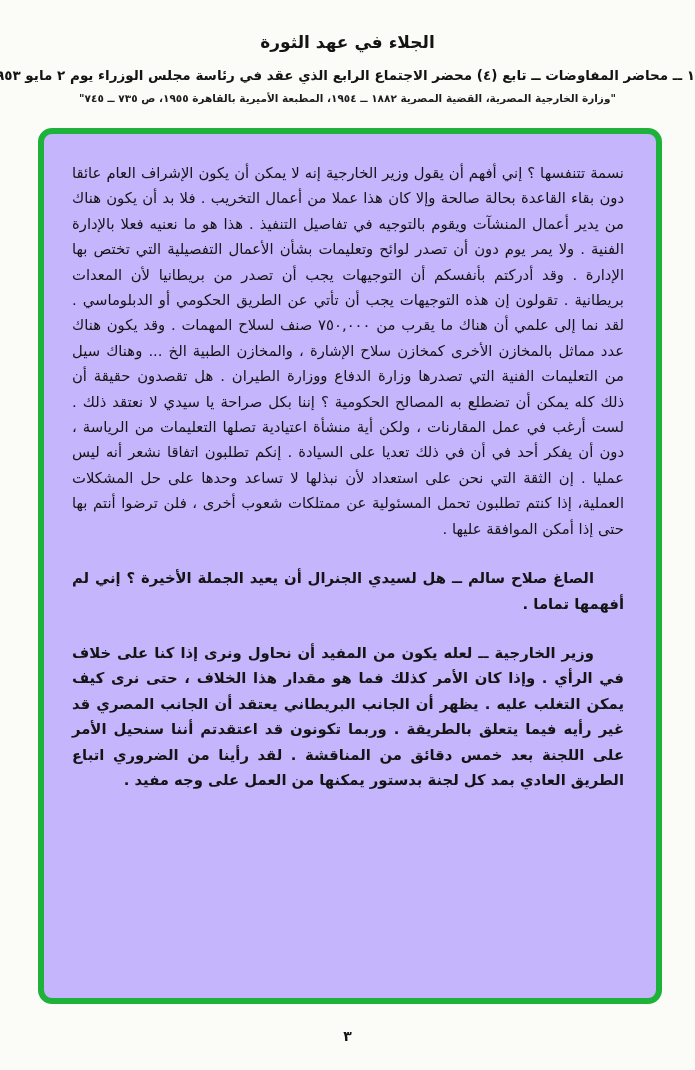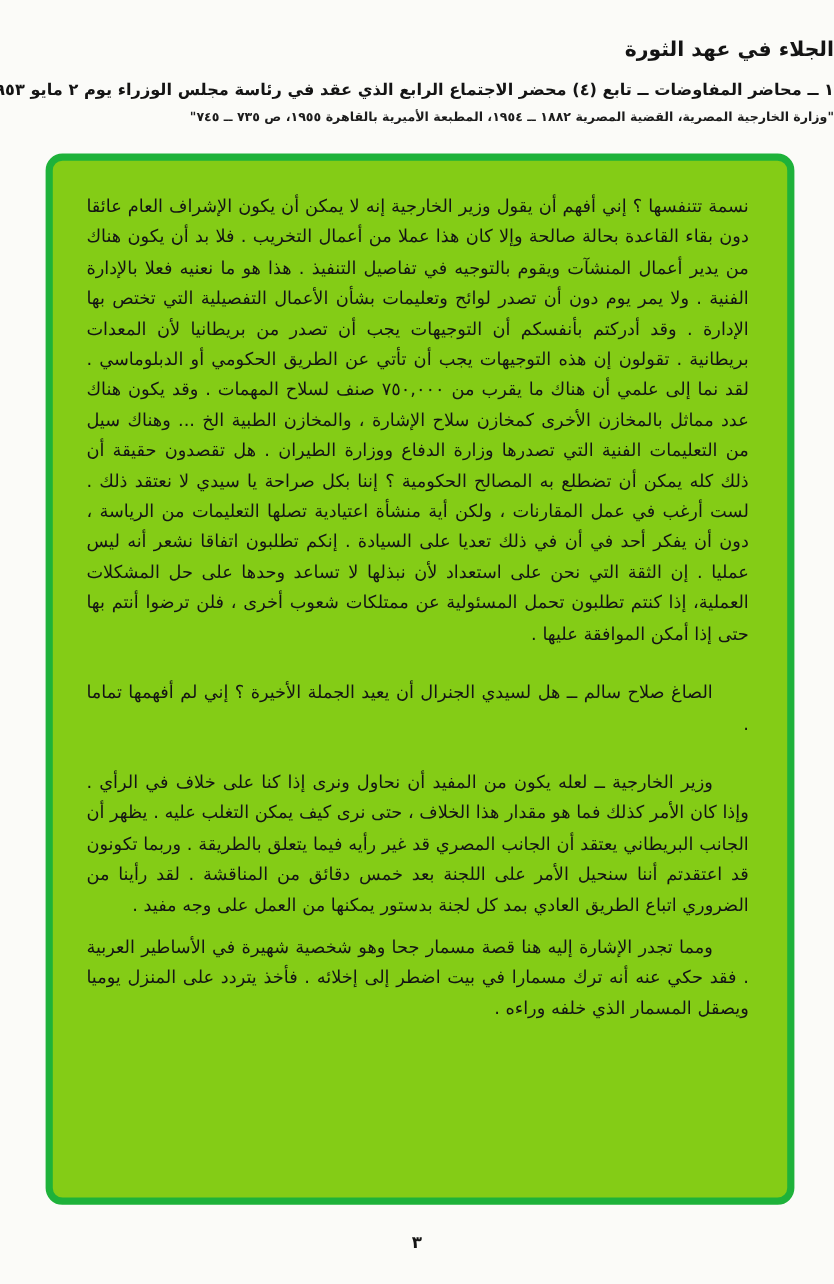--- a/index.html
+++ b/index.html
@@ -4,21 +4,21 @@
 <style>
   * { margin:0; padding:0; box-sizing:border-box; }
   html,body { width:695px; height:1070px; }
   body {
     background:#fbfbf8;
     font-family:"DejaVu Sans", sans-serif;
     color:#141414;
     position:relative;
     overflow:hidden;
   }
-  .header { padding-top:32px; direction:rtl; }
+  .header { text-align:center; padding-top:32px; direction:rtl; }
   .doc-title {
     font-size:17px;
     font-weight:bold;
     letter-spacing:0.5px;
   }
   .doc-subtitle {
     font-size:13.5px;
     font-weight:bold;
     margin-top:15px;
     white-space:nowrap;
@@ -33,31 +33,31 @@
   }
   .green-box {
     position:absolute;
     left:38px;
     top:128px;
     width:624px;
     height:876px;
     border:6px solid #1eb23a;
     border-radius:14px;
     padding:26px 32px 18px 28px;
-    background:#84cc16;
+    background:#c4b5fd;
   }
   .body-text { direction:rtl; }
   .para {
     font-size:14.8px;
     line-height:25.4px;
     text-align:justify;
     text-align-last:right;
     direction:rtl;
   }
-  .para.indent { text-indent:30px; }
+  .para.indent { text-indent:30px;font-weight:bold; }
   .para + .para { margin-top:24px; }
   .para.tight { margin-top:10px; }
   .page-number {
     position:absolute;
     bottom:26px;
     left:0;
     width:100%;
     text-align:center;
     font-size:14px;
     font-weight:bold;
@@ -70,17 +70,16 @@
   <div class="doc-title">الجلاء في عهد الثورة</div>
   <div class="doc-subtitle">١ ــ محاضر المفاوضات ــ تابع (٤) محضر الاجتماع الرابع الذي عقد في رئاسة مجلس الوزراء يوم ٢ مايو ١٩٥٣</div>
   <div class="doc-source">"وزارة الخارجية المصرية، القضية المصرية ١٨٨٢ ــ ١٩٥٤، المطبعة الأميرية بالقاهرة ١٩٥٥، ص ٧٣٥ ــ ٧٤٥"</div>
 </div>
 
 <div class="green-box">
   <div class="body-text">
     <p class="para">نسمة تتنفسها ؟ إني أفهم أن يقول وزير الخارجية إنه لا يمكن أن يكون الإشراف العام عائقا دون بقاء القاعدة بحالة صالحة وإلا كان هذا عملا من أعمال التخريب . فلا بد أن يكون هناك من يدير أعمال المنشآت ويقوم بالتوجيه في تفاصيل التنفيذ . هذا هو ما نعنيه فعلا بالإدارة الفنية . ولا يمر يوم دون أن تصدر لوائح وتعليمات بشأن الأعمال التفصيلية التي تختص بها الإدارة . وقد أدركتم بأنفسكم أن التوجيهات يجب أن تصدر من بريطانيا لأن المعدات بريطانية . تقولون إن هذه التوجيهات يجب أن تأتي عن الطريق الحكومي أو الدبلوماسي . لقد نما إلى علمي أن هناك ما يقرب من ٧٥٠,٠٠٠ صنف لسلاح المهمات . وقد يكون هناك عدد مماثل بالمخازن الأخرى كمخازن سلاح الإشارة ، والمخازن الطبية الخ ... وهناك سيل من التعليمات الفنية التي تصدرها وزارة الدفاع ووزارة الطيران . هل تقصدون حقيقة أن ذلك كله يمكن أن تضطلع به المصالح الحكومية ؟ إننا بكل صراحة يا سيدي لا نعتقد ذلك . لست أرغب في عمل المقارنات ، ولكن أية منشأة اعتيادية تصلها التعليمات من الرياسة ، دون أن يفكر أحد في أن في ذلك تعديا على السيادة . إنكم تطلبون اتفاقا نشعر أنه ليس عمليا . إن الثقة التي نحن على استعداد لأن نبذلها لا تساعد وحدها على حل المشكلات العملية، إذا كنتم تطلبون تحمل المسئولية عن ممتلكات شعوب أخرى ، فلن ترضوا أنتم بها حتى إذا أمكن الموافقة عليها .</p>
     <p class="para indent">الصاغ صلاح سالم ــ هل لسيدي الجنرال أن يعيد الجملة الأخيرة ؟ إني لم أفهمها تماما .</p>
     <p class="para indent">وزير الخارجية ــ لعله يكون من المفيد أن نحاول ونرى إذا كنا على خلاف في الرأي . وإذا كان الأمر كذلك فما هو مقدار هذا الخلاف ، حتى نرى كيف يمكن التغلب عليه . يظهر أن الجانب البريطاني يعتقد أن الجانب المصري قد غير رأيه فيما يتعلق بالطريقة . وربما تكونون قد اعتقدتم أننا سنحيل الأمر على اللجنة بعد خمس دقائق من المناقشة . لقد رأينا من الضروري اتباع الطريق العادي بمد كل لجنة بدستور يمكنها من العمل على وجه مفيد .</p>
-    <p class="para indent tight">ومما تجدر الإشارة إليه هنا قصة مسمار جحا وهو شخصية شهيرة في الأساطير العربية . فقد حكي عنه أنه ترك مسمارا في بيت اضطر إلى إخلائه . فأخذ يتردد على المنزل يوميا ويصقل المسمار الذي خلفه وراءه .</p>
   </div>
 </div>
 
 <div class="page-number">٣</div>
 
 </body></html>

